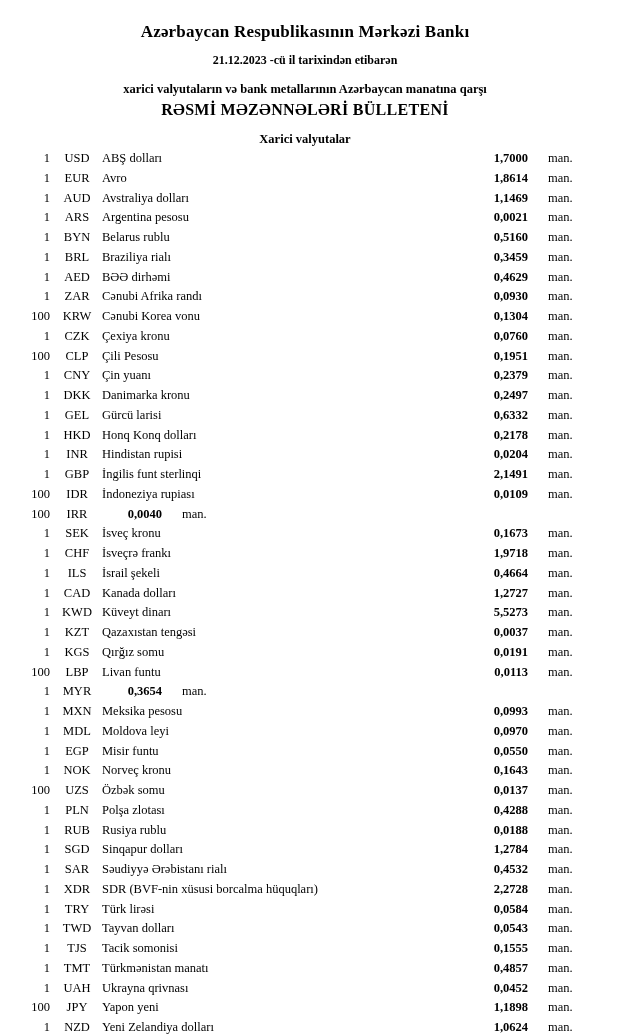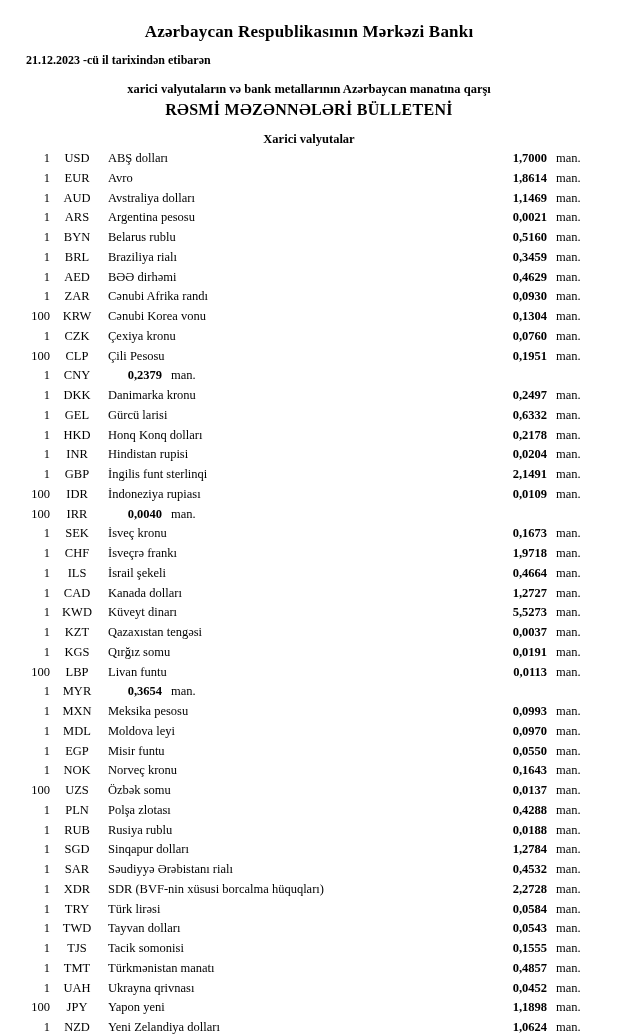--- a/index.html
+++ b/index.html
@@ -6,31 +6,32 @@
     margin: 0;
     padding: 0;
     background: #ffffff;
     color: #000000;
     font-family: "Liberation Serif", "DejaVu Serif", serif;
   }
   .page {
     width: 620px;
     height: 1036px;
     box-sizing: border-box;
-    padding: 12px 28px 0 26px;
+    padding: 12px 36px 0 26px;
     overflow: hidden;
   }
   .title {
     text-align: center;
     font-weight: bold;
     font-size: 17px;
     margin: 10px 0 0 0;
     letter-spacing: 0.2px;
   }
   .sub-date {
+    text-align: center;
     font-weight: bold;
     font-size: 12px;
     margin-top: 11px;
   }
   .sub-line {
     text-align: center;
     font-weight: bold;
     font-size: 12.5px;
     margin-top: 14px;
   }
@@ -65,32 +66,32 @@
     flex: 0 0 auto;
   }
   .code {
     width: 42px;
     text-align: center;
     margin-left: 6px;
     flex: 0 0 auto;
   }
   .name {
     flex: 1 1 auto;
-    margin-left: 10px;
+    margin-left: 4px;
     overflow: hidden;
   }
   .rate {
     width: 64px;
     text-align: right;
     font-weight: bold;
     flex: 0 0 auto;
   }
   .unit {
     width: 36px;
-    margin-left: 9px;
+    margin-left: 20px;
     flex: 0 0 auto;
   }
 </style>
 </head>
 <body>
 
 <div class="page">
 
   <h1 class="title">Azərbaycan Respublikasının Mərkəzi Bankı</h1>
 
@@ -185,20 +186,21 @@
       <span class="qty">100</span>
       <span class="code">CLP</span>
       <span class="name">Çili Pesosu</span>
       <span class="rate">0,1951</span>
       <span class="unit">man.</span>
     </div>
 
     <div class="rate-row">
       <span class="qty">1</span>
       <span class="code">CNY</span>
+      <span class="name">Çin yuanı</span>
       <span class="rate">0,2379</span>
       <span class="unit">man.</span>
     </div>
 
     <div class="rate-row">
       <span class="qty">1</span>
       <span class="code">DKK</span>
       <span class="name">Danimarka kronu</span>
       <span class="rate">0,2497</span>
       <span class="unit">man.</span>

